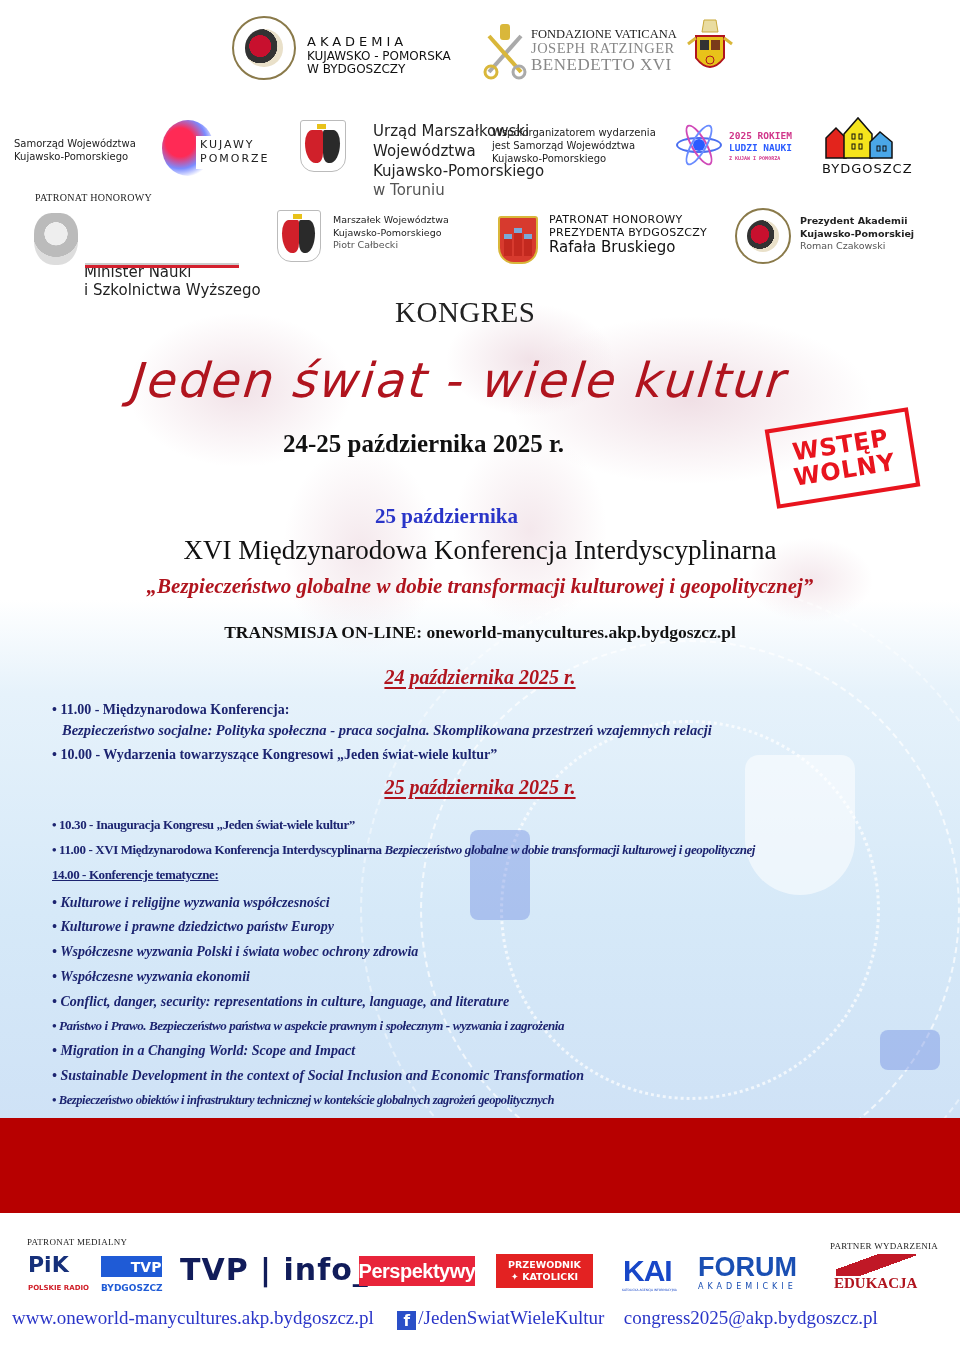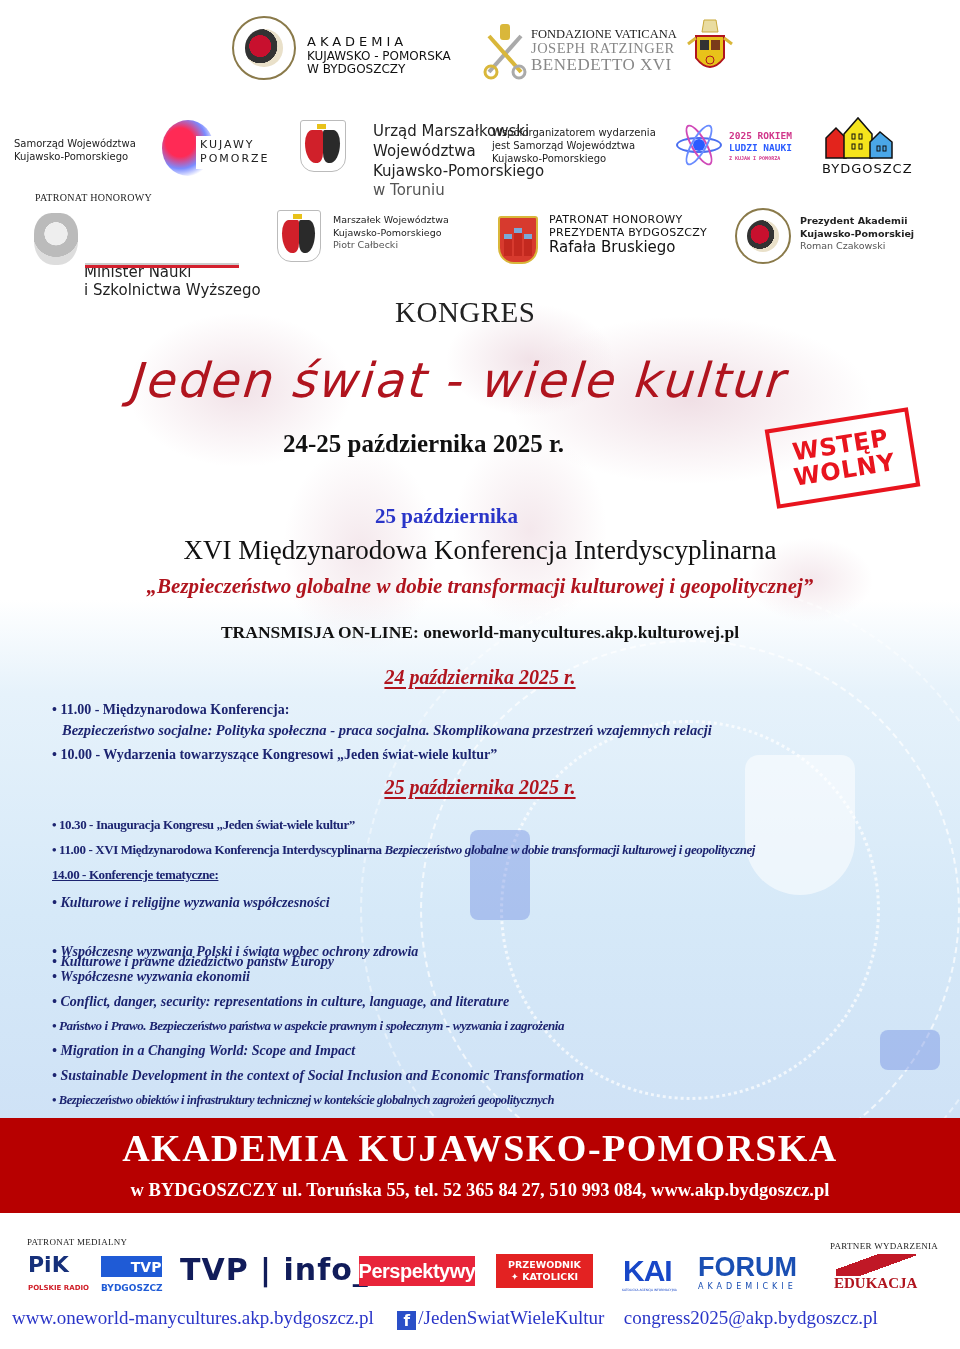--- a/index.html
+++ b/index.html
@@ -302,51 +302,49 @@
 <div class="abs date-main" style="left:283px;top:430px;">24-25 października 2025 r.</div>
 
 <div class="stamp">
   <div>WSTĘP</div>
   <div>WOLNY</div>
 </div>
 
 <div class="abs date-blue" style="left:375px;top:504px;">25 października</div>
 <div class="abs conf-title center" style="top:535px;">XVI Międzynarodowa Konferencja Interdyscyplinarna</div>
 <div class="abs conf-sub center" style="top:574px;">„Bezpieczeństwo globalne w dobie transformacji kulturowej i geopolitycznej”</div>
-<div class="abs transmisja center" style="top:622px;">TRANSMISJA ON-LINE: oneworld-manycultures.akp.kulturowej.pl</div>
+<div class="abs transmisja center" style="top:622px;">TRANSMISJA ON-LINE: oneworld-manycultures.akp.bydgoszcz.pl</div>
 
 <div class="abs day-head center" style="top:666px;">24 października 2025 r.</div>
 <div class="abs prog" style="left:52px;top:702px;">• 11.00 - Międzynarodowa Konferencja:</div>
 <div class="abs prog" style="left:62px;top:722px;font-size:14.5px;">
   <span class="it">Bezpieczeństwo socjalne: Polityka społeczna - praca socjalna. Skomplikowana przestrzeń wzajemnych relacji</span>
 </div>
 <div class="abs prog" style="left:52px;top:747px;">• 10.00 - Wydarzenia towarzyszące Kongresowi „Jeden świat-wiele kultur”</div>
 
 <div class="abs day-head center" style="top:776px;">25 października 2025 r.</div>
 <div class="abs prog condensed" style="left:52px;top:817px;text-align:right;">• 10.30 - Inauguracja Kongresu „Jeden świat-wiele kultur”</div>
 <div class="abs prog condensed" style="left:52px;top:842px;white-space:nowrap;">
   <span>• 11.00 - XVI Międzynarodowa Konferencja Interdyscyplinarna </span><span class="it">Bezpieczeństwo globalne w dobie transformacji kulturowej i geopolitycznej</span>
 </div>
 <div class="abs prog condensed" style="left:52px;top:867px;">
   <span class="u">14.00 - Konferencje tematyczne:</span>
 </div>
 
 <div class="abs prog topic" style="left:52px;top:895px;">• Kulturowe i religijne wyzwania współczesności</div>
-<div class="abs prog topic" style="left:52px;top:954px;text-align:center;">• Kulturowe i prawne dziedzictwo państw Europy</div>
+<div class="abs prog topic" style="left:52px;top:919px;text-align:center;">• Kulturowe i prawne dziedzictwo państw Europy</div>
 <div class="abs prog topic" style="left:52px;top:944px;">• Współczesne wyzwania Polski i świata wobec ochrony zdrowia</div>
 <div class="abs prog topic" style="left:52px;top:969px;">• Współczesne wyzwania ekonomii</div>
 <div class="abs prog topic" style="left:52px;top:994px;">• Conflict, danger, security: representations in culture, language, and literature</div>
 <div class="abs prog topic tight" style="left:52px;top:1018px;">• Państwo i Prawo. Bezpieczeństwo państwa w aspekcie prawnym i społecznym - wyzwania i zagrożenia</div>
 <div class="abs prog topic" style="left:52px;top:1043px;">• Migration in a Changing World: Scope and Impact</div>
 <div class="abs prog topic" style="left:52px;top:1068px;">• Sustainable Development in the context of  Social Inclusion and Economic Transformation</div>
 <div class="abs prog topic tight" style="left:52px;top:1093px;font-size:12.5px;">• Bezpieczeństwo obiektów i infrastruktury technicznej w kontekście globalnych zagrożeń geopolitycznych</div>
 
 <div class="banner">
-  <div class="abs banner-title center" style="top:8px;">AKADEMIA KUJAWSKO-POMORSKA</div>
-  <div class="abs banner-sub center" style="top:62px;">w BYDGOSZCZY  ul. Toruńska 55, tel. 52 365 84 27, 510 993 084, www.akp.bydgoszcz.pl</div>
 </div>
 
 <div class="abs media-label" style="left:27px;top:1237px;">PATRONAT MEDIALNY</div>
 <div class="abs media-label" style="left:830px;top:1241px;">PARTNER WYDARZENIA</div>
 
 <div class="pik" style="left:28px;top:1252px;font-size:22px;">PiK</div>
 <div class="pik" style="left:28px;top:1284px;font-size:7px;color:#d0202a;">POLSKIE RADIO</div>
 
 <div class="tvp3" style="left:101px;top:1256px;width:61px;height:21px;font-size:14px;">TVP3</div>
 <div class="pik" style="left:101px;top:1283px;font-size:9px;color:#1f5bd6;">BYDGOSZCZ</div>

